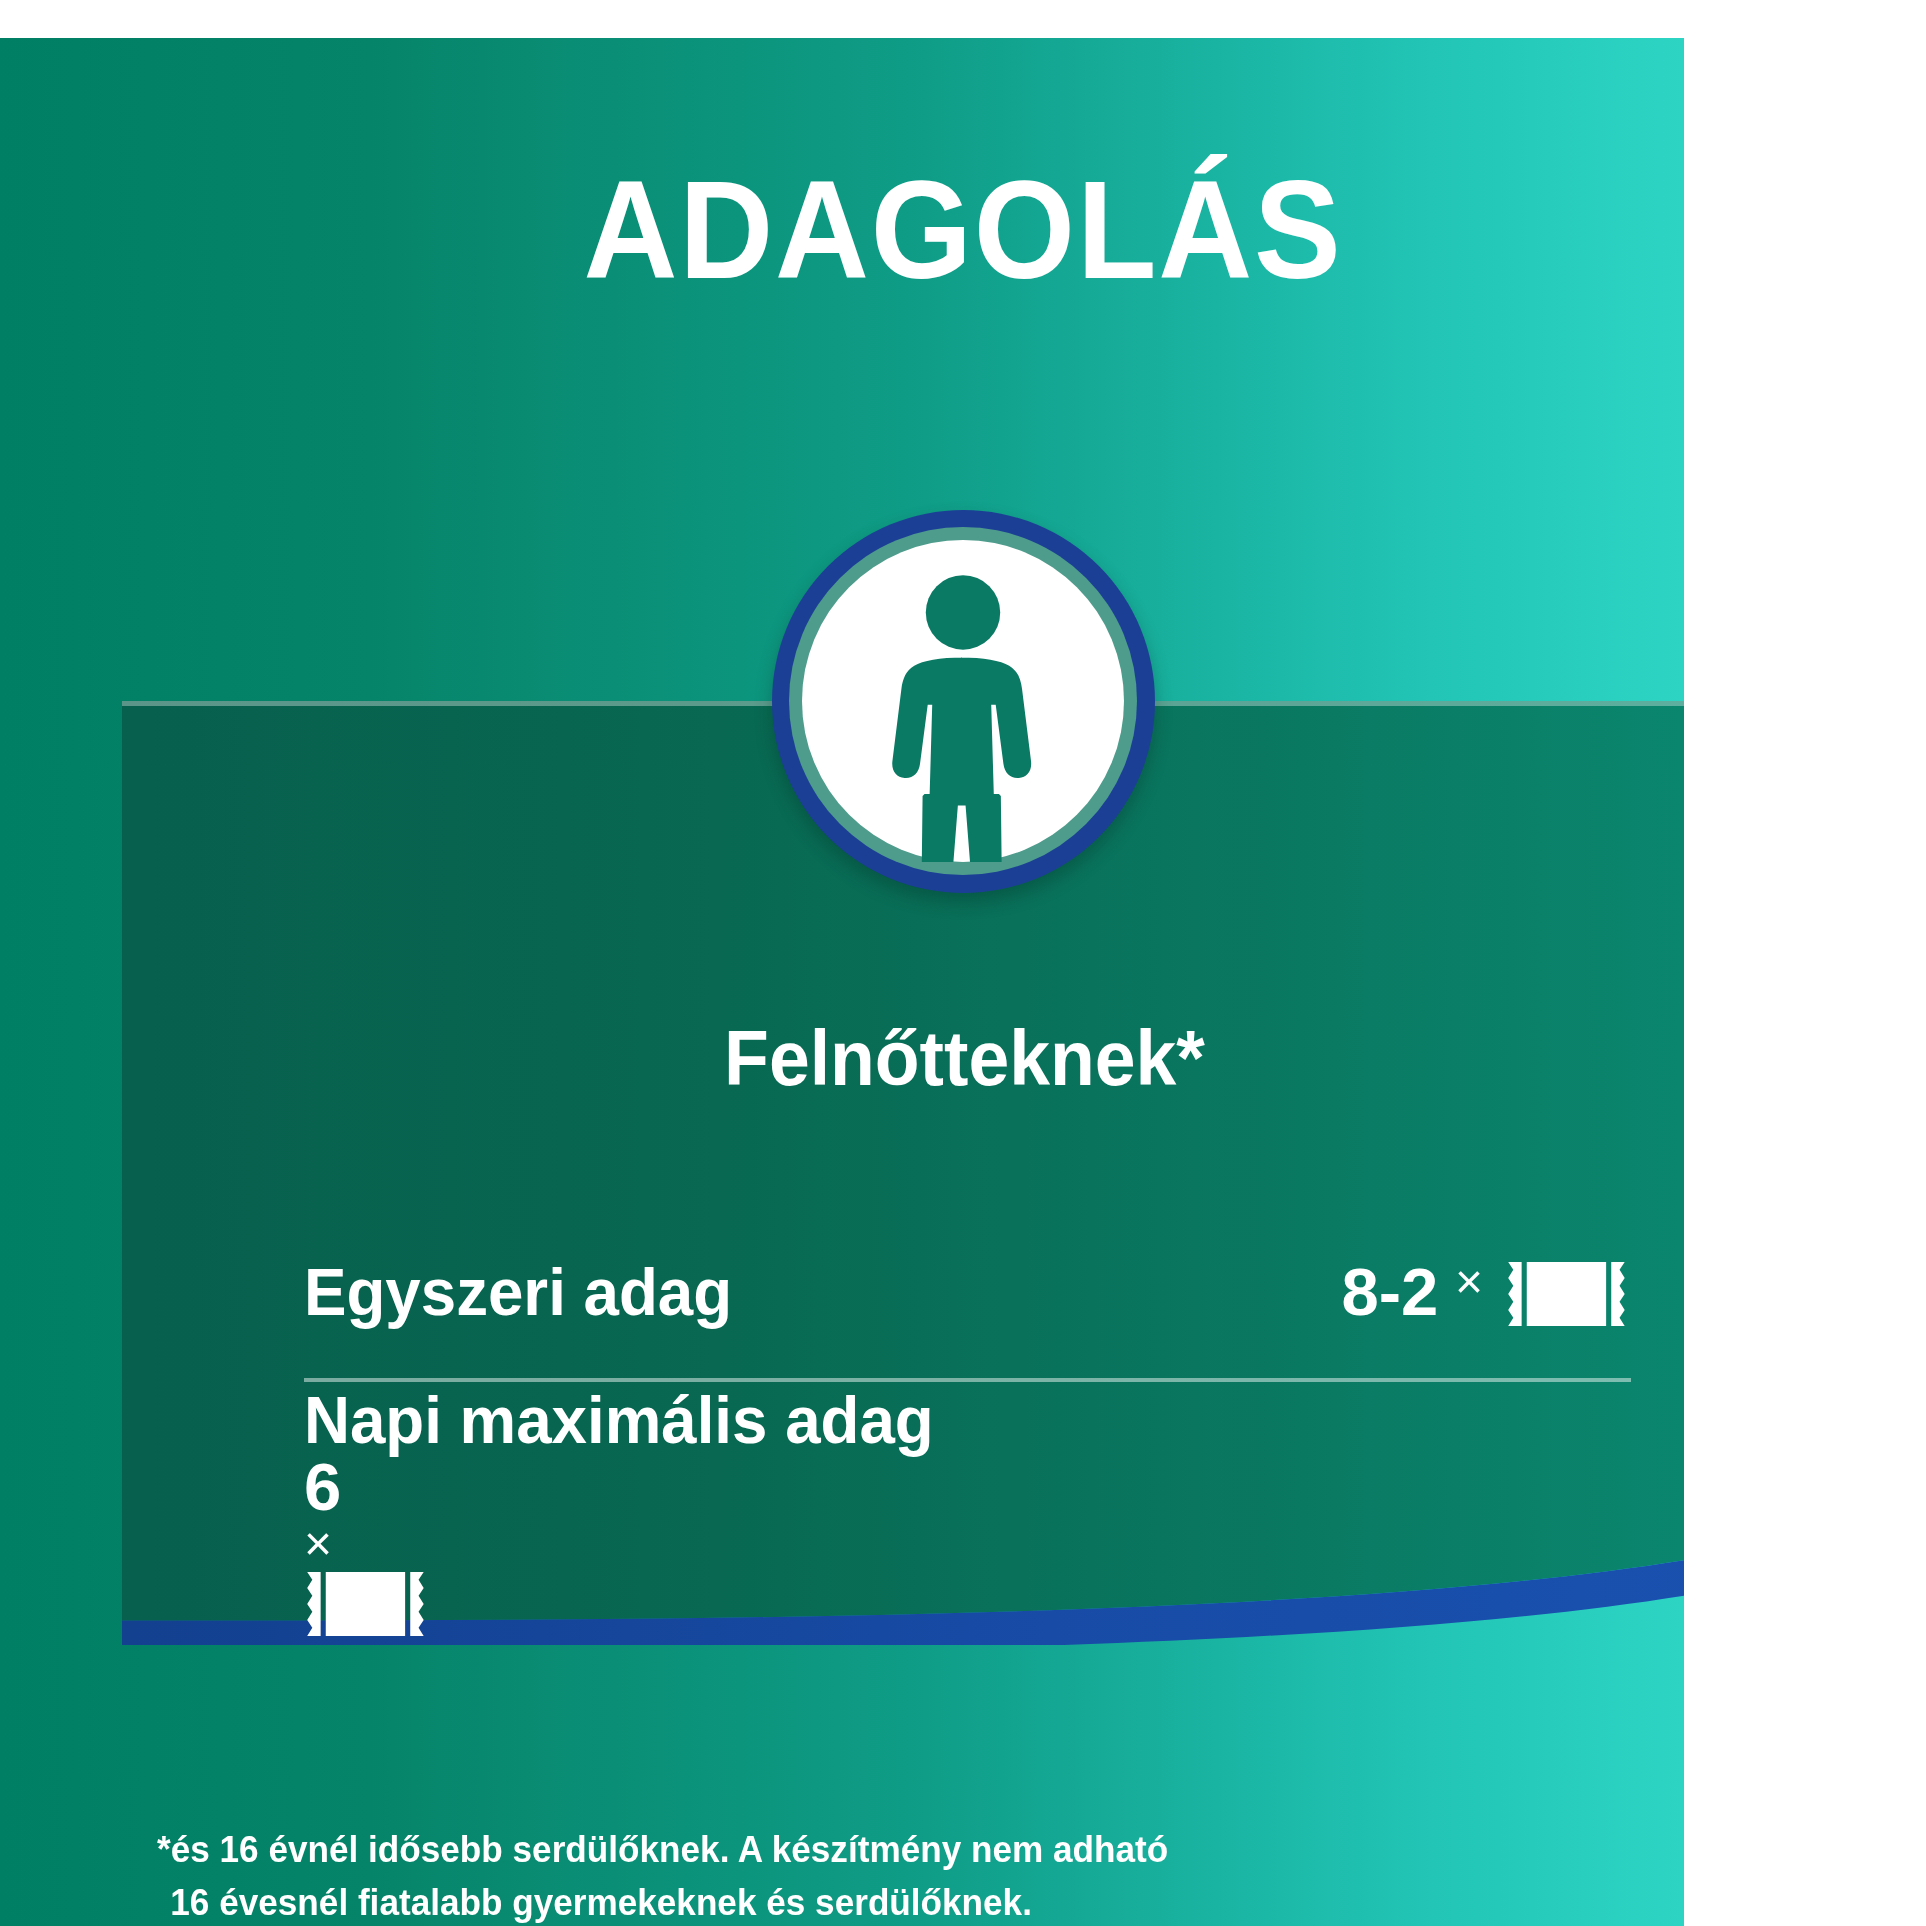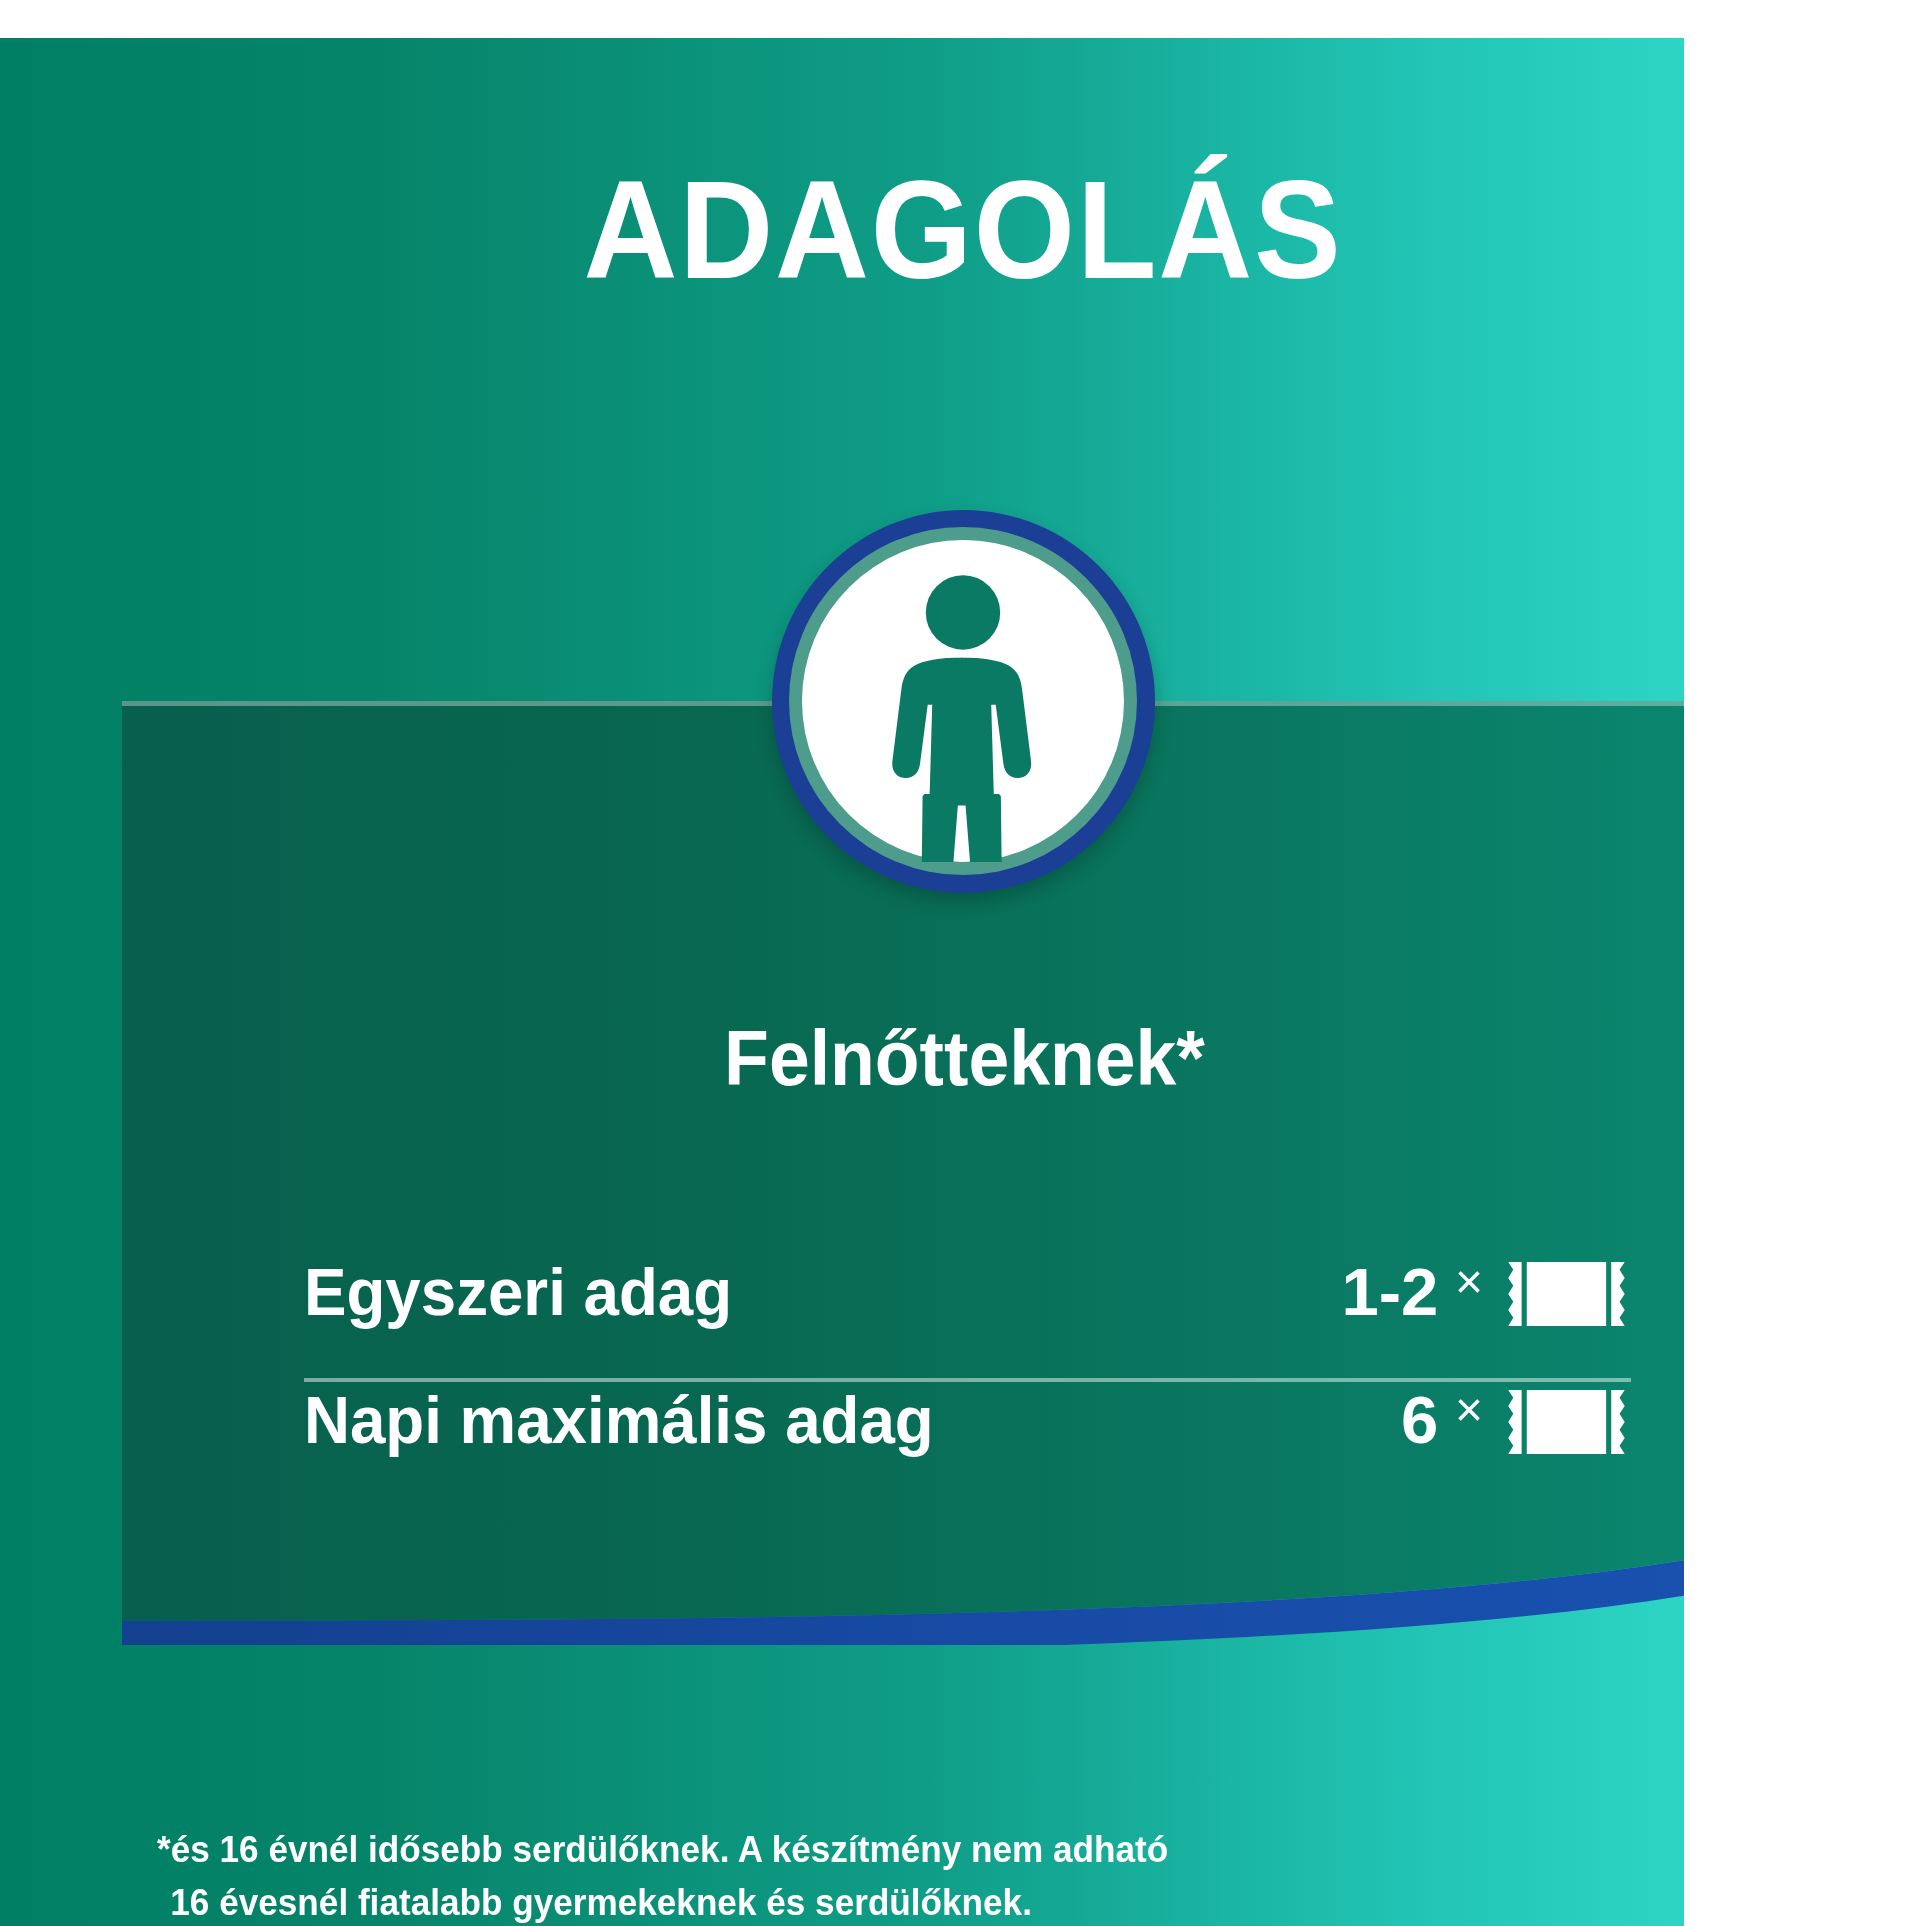--- a/index.html
+++ b/index.html
@@ -118,21 +118,21 @@
   
   .dose-row {
     position: absolute;
     left: 304px;
     width: 1329px;
     height: 122px;
     display: flex;
     align-items: flex-start;
   }
   #dose-row-0 { top: 1220px; }
-  #dose-row-1 { top: 1348px; }
+  #dose-row-1 { top: 1348px; flex-direction: column; }
 
   .dose-label {
     color: #ffffff;
     font-size: 67px;
     font-weight: 700;
     line-height: 1;
     white-space: nowrap;
     transform: scaleX(0.95);
     transform-origin: 0 50%;
   }
@@ -257,21 +257,21 @@
                  c-13,-8 -40,-13 -76,-13 Z"></path>
       </g>
     </svg>
   </div>
 
   <div id="subtitle">Felnőtteknek*</div>
 
   <div class="dose-row" id="dose-row-0">
     <span class="dose-label">Egyszeri adag</span>
     <span class="dose-spacer"></span>
-    <span class="dose-count">1-2</span>
+    <span class="dose-count">8-2</span>
     <span class="dose-times">×</span>
     <svg class="sachet-icon" viewBox="0 0 200 112">
       <g fill="#ffffff">
 
         <path d="M26,6 L26,106 L5,106 L13,93 L5,81 L13,68 L5,56 L13,43 L5,31 L13,18 L5,6 Z"></path>
 
         <rect x="34" y="6" width="124" height="100"></rect>
 
         <path d="M166,6 L166,106 L187,106 L179,93 L187,81 L179,68 L187,56 L179,43 L187,31 L179,18 L187,6 Z"></path>
       </g>

